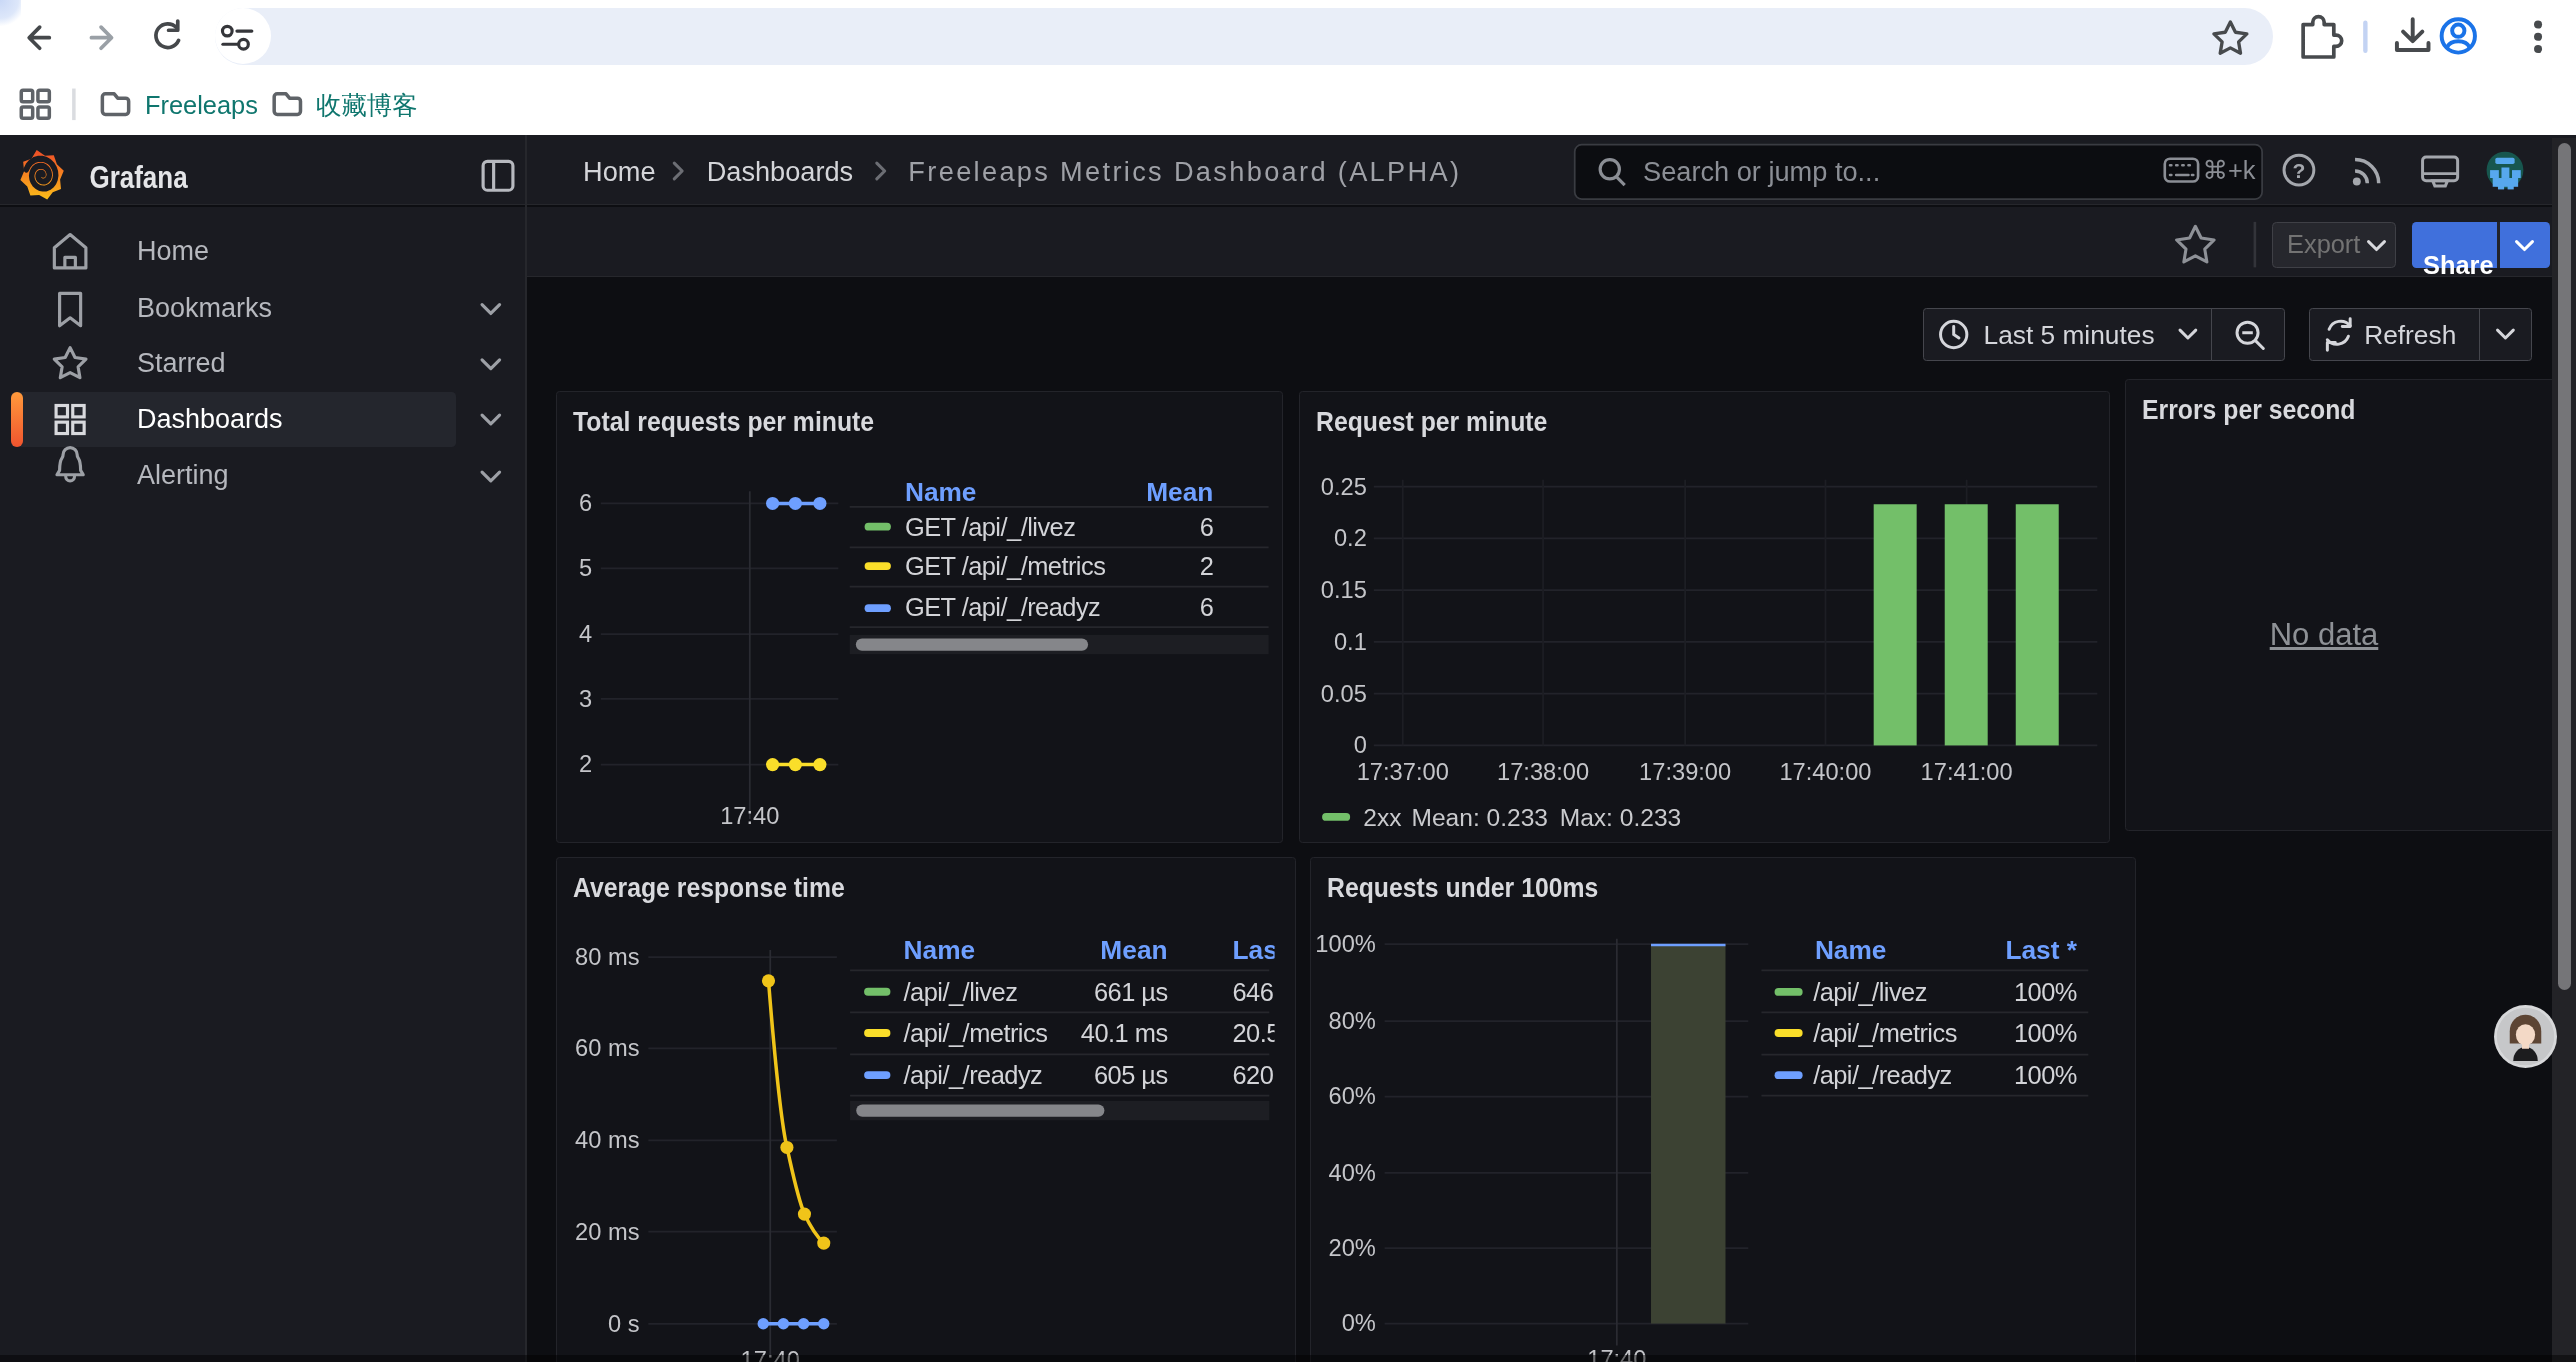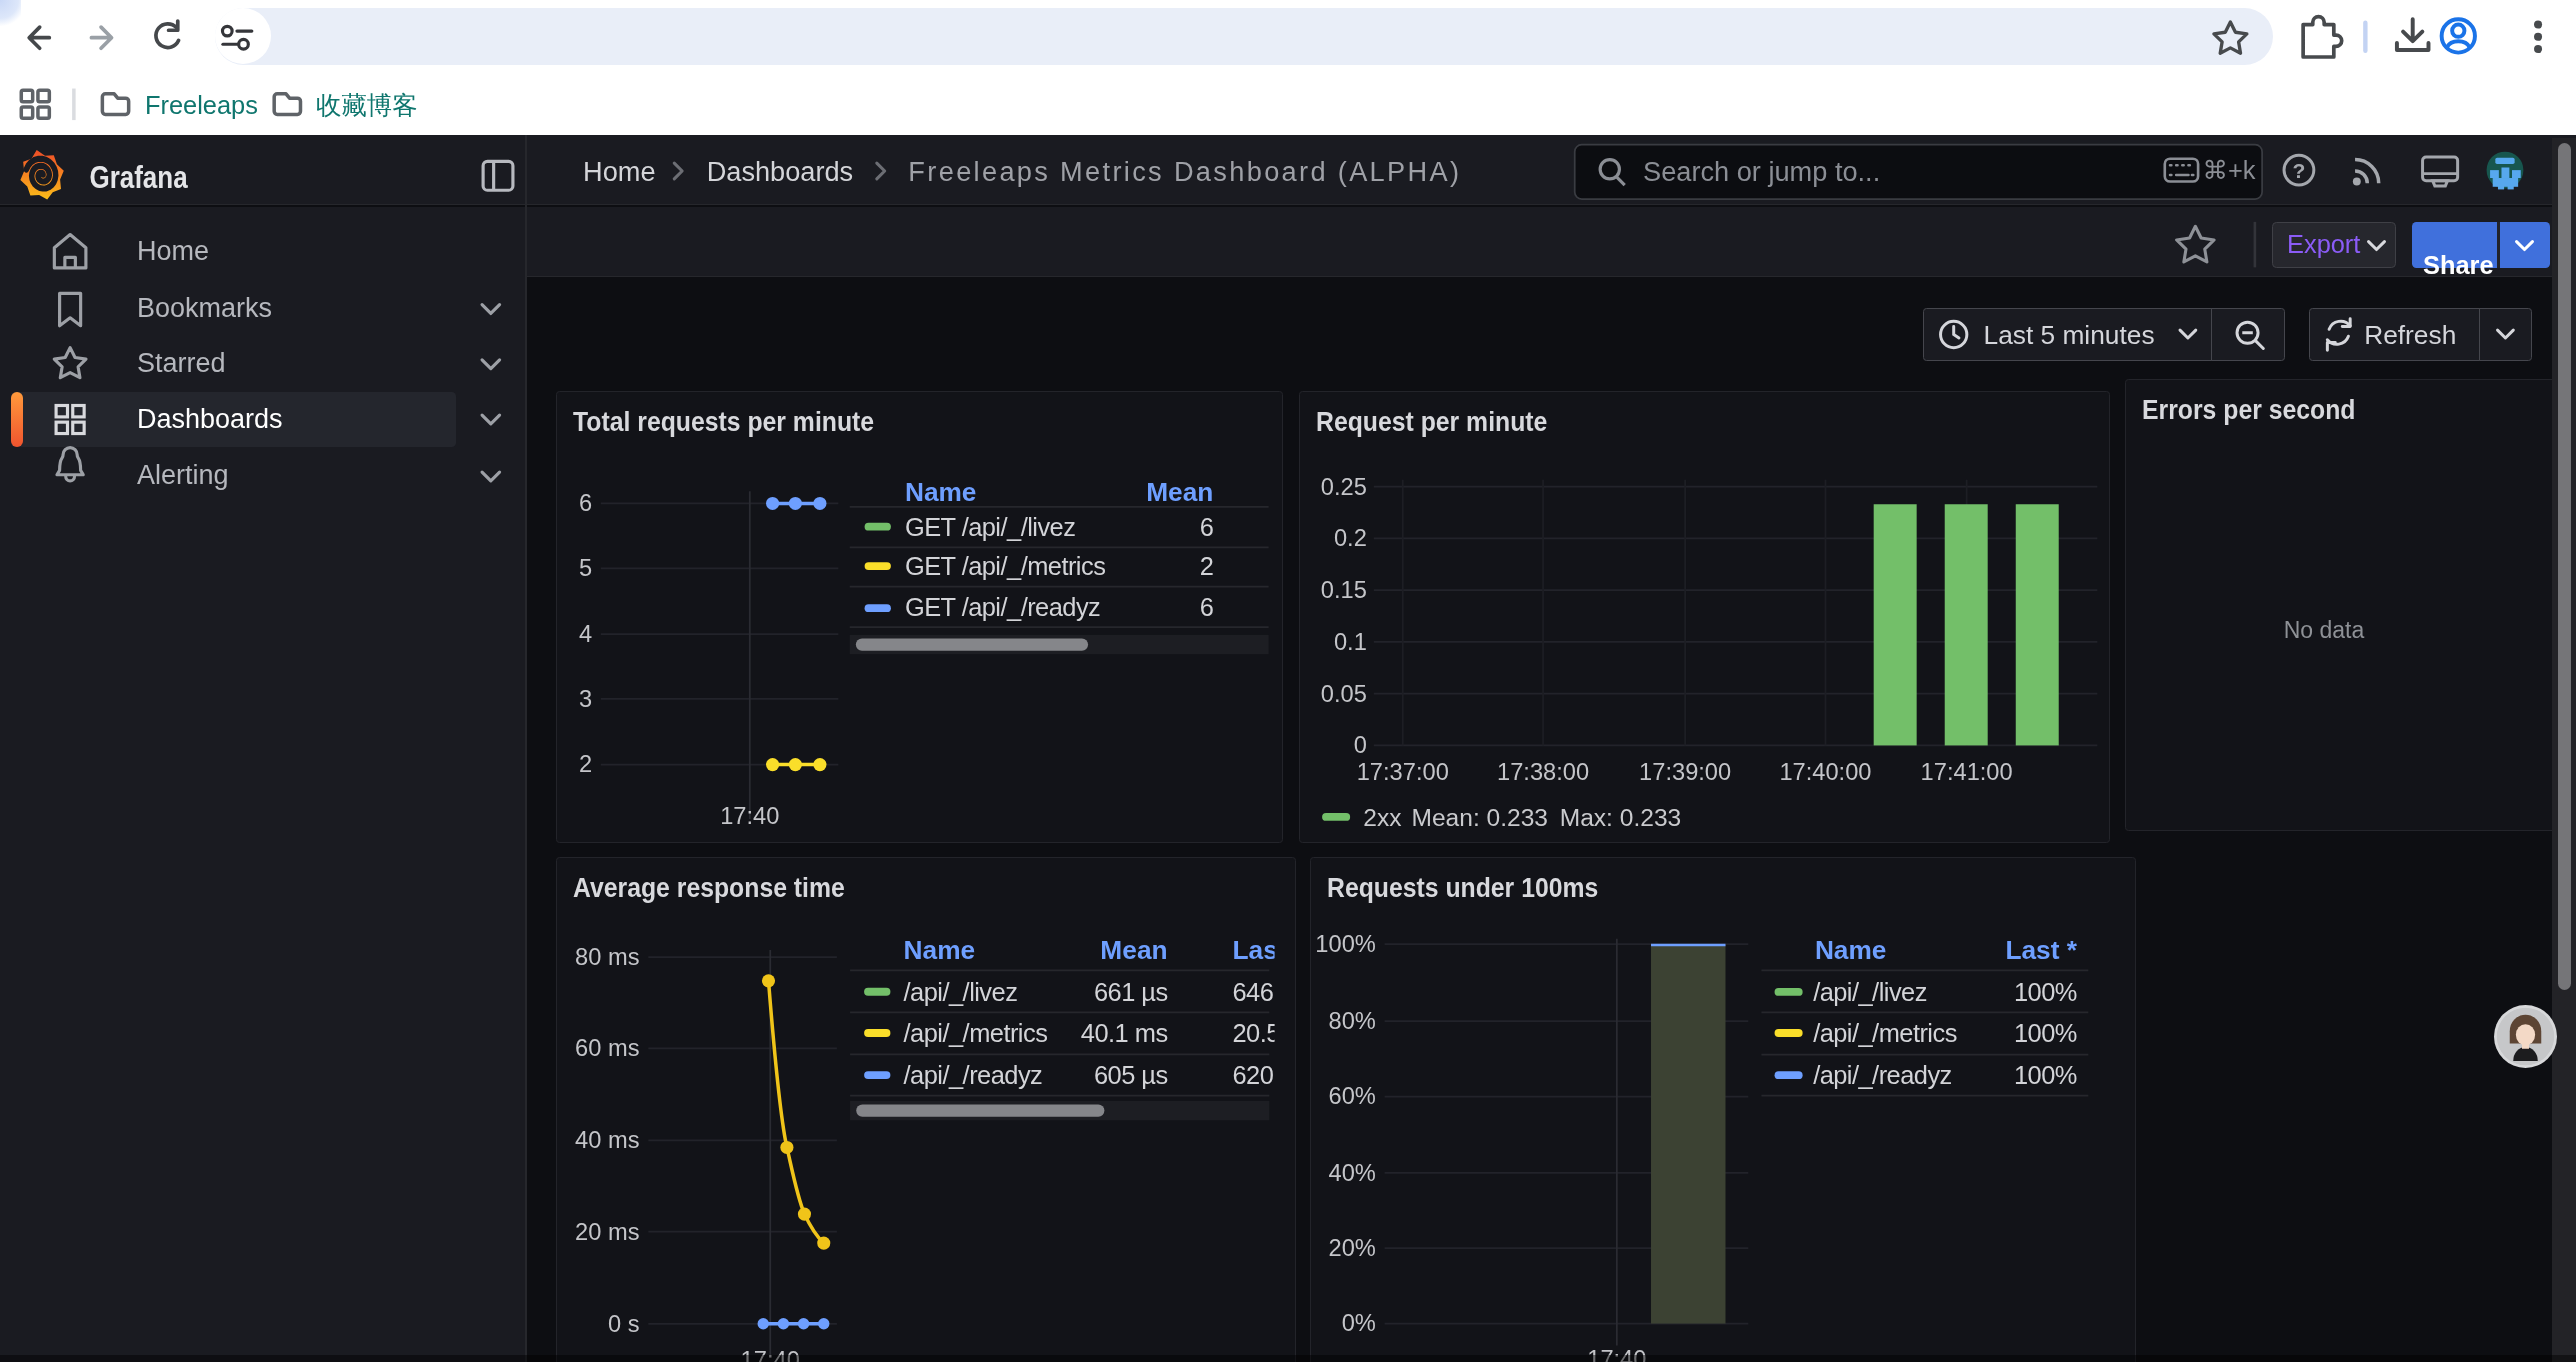--- a/index.html
+++ b/index.html
@@ -208,21 +208,21 @@
     <div class="navtext abs" style="left:137px;top:146px;text-align:right;">Bookmarks</div>
     <div class="navtext abs" style="left:137px;top:201px;">Starred</div>
     <div class="navtext abs" style="left:137px;top:257px;color:#ffffff;">Dashboards</div>
     <div class="navtext abs" style="left:137px;top:313px;">Alerting</div>
 
     <svg class="abs" style="left:0;top:72px" width="2576" height="70" fill="none" viewBox="0 0 2938 80">
       <path d="M2506 22 l6.6 13.4 14.8 2.2 -10.7 10.5 2.5 14.7 -13.2 -7 -13.2 7 2.5 -14.7 -10.7 -10.5 14.8 -2.2 z" stroke="#8e9197" stroke-width="3.5" stroke-linejoin="round"></path>
       <path d="M2574 17 V 69" stroke="#33343a" stroke-width="3"></path>
     </svg>
     <div class="abs" style="left:2272px;top:87px;width:124px;height:46px;background:#26272d;border:1.8px solid #3f4046;border-radius:4.4px;"></div>
-    <div class="abs" style="left:2287px;top:87px;height:46px;line-height:45px;font-size:25.4px;color:#8b5cf6;">Export</div>
+    <div class="abs" style="left:2287px;top:87px;height:46px;line-height:45px;font-size:25.4px;color:#737373;">Export</div>
     <svg class="abs" style="left:2365px;top:103px" width="23" height="16" fill="none" viewBox="0 0 26 18">
         <path d="M4 4 l9 9 9 -9" stroke="#d8d9dd" stroke-width="3.4" stroke-linecap="round" stroke-linejoin="round"></path>
       </svg>
     <div class="abs" style="left:2412px;top:87px;width:138px;height:46px;background:#4070dc;border-radius:4.4px;"></div>
     <div class="abs" style="left:2497px;top:87px;width:2.6px;height:46px;background:#22232a;"></div>
     <div class="abs" style="left:2423px;top:87px;font-size:25.4px;font-weight:bold;color:#fff;line-height:46px;margin-top:20px;">Share</div>
     <svg class="abs" style="left:2513px;top:103px" width="23" height="16" fill="none" viewBox="0 0 26 18">
         <path d="M4 4 l9 9 9 -9" stroke="#fff" stroke-width="3.4" stroke-linecap="round" stroke-linejoin="round"></path>
       </svg>
 
@@ -339,21 +339,21 @@
         <g font-size="28" fill="#c9cacd">
           <text x="72" y="495">2xx</text>
           <text x="127" y="495">Mean: 0.233</text>
           <text x="296" y="495">Max: 0.233</text>
         </g>
       </svg>
     </div>
 
     <div class="panel" style="left:2125px;top:244px;width:444px;height:452px;">
       <div class="ptitle">Errors per second</div>
-      <div class="abs" style="left:0;top:237px;width:396px;text-align:center;font-size:23px;color:#8e9196;">No data</div>
+      <div class="abs" style="left:0;top:237px;width:396px;text-align:center;font-size:31px;color:#8e9196;text-decoration:underline;">No data</div>
     </div>
 
     <div class="panel" style="left:556px;top:722px;width:740px;height:517px;">
       <div class="ptitle">Average response time</div>
       <svg class="abs" style="left:0;top:0" width="737" height="514" fill="none" font-family="Liberation Sans" viewBox="0 0 840 586">
         <g font-size="27" fill="#c4c5c9" text-anchor="end">
           <text x="94" y="122">80 ms</text>
             <text x="94" y="226">60 ms</text>
             <text x="94" y="331">40 ms</text>
           <text x="94" y="435">20 ms</text>

